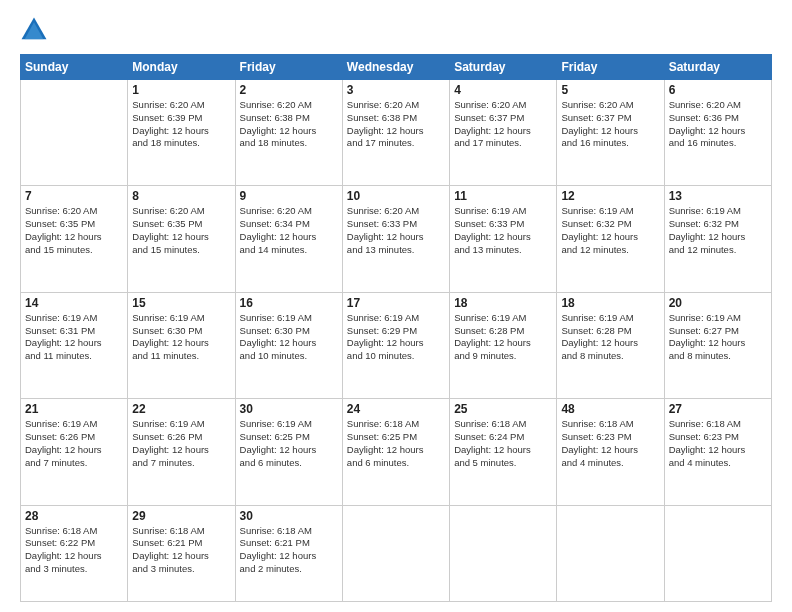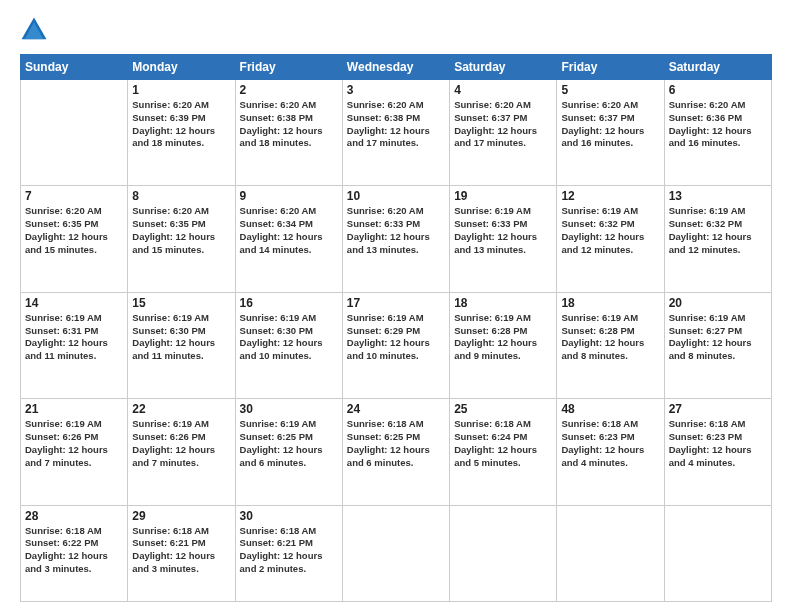--- a/index.html
+++ b/index.html
@@ -87,21 +87,20 @@
       font-size: 12px;
       font-weight: bold;
       color: #222;
       display: block;
       margin-bottom: 2px;
     }
     .day-info {
       font-size: 9.5px;
       color: #333;
       line-height: 1.35;
-      font-weight: bold;
     }
     .empty-cell {
       background: #fff;
     }
     .last-row td {
       height: 70px;
     }
   </style>
 </head>
 <body>
@@ -175,21 +174,21 @@
           </td>
           <td>
             <span class="day-num">9</span>
             <div class="day-info">Sunrise: 6:20 AM<br>Sunset: 6:34 PM<br>Daylight: 12 hours<br>and 14 minutes.</div>
           </td>
           <td>
             <span class="day-num">10</span>
             <div class="day-info">Sunrise: 6:20 AM<br>Sunset: 6:33 PM<br>Daylight: 12 hours<br>and 13 minutes.</div>
           </td>
           <td>
-            <span class="day-num">19</span>
+            <span class="day-num">11</span>
             <div class="day-info">Sunrise: 6:19 AM<br>Sunset: 6:33 PM<br>Daylight: 12 hours<br>and 13 minutes.</div>
           </td>
           <td>
             <span class="day-num">12</span>
             <div class="day-info">Sunrise: 6:19 AM<br>Sunset: 6:32 PM<br>Daylight: 12 hours<br>and 12 minutes.</div>
           </td>
           <td>
             <span class="day-num">13</span>
             <div class="day-info">Sunrise: 6:19 AM<br>Sunset: 6:32 PM<br>Daylight: 12 hours<br>and 12 minutes.</div>
           </td>

